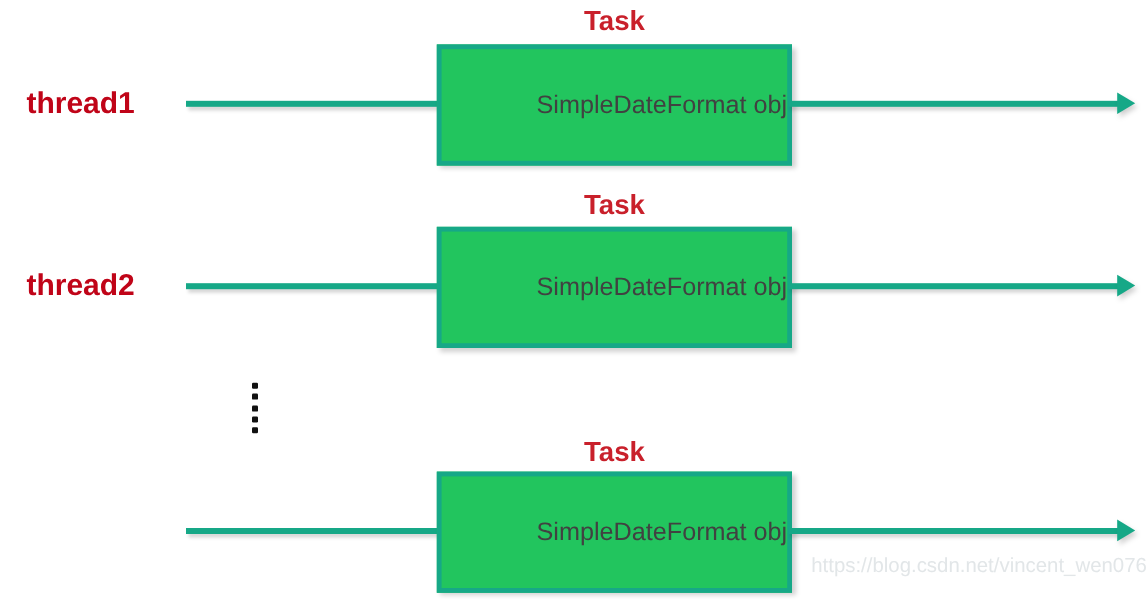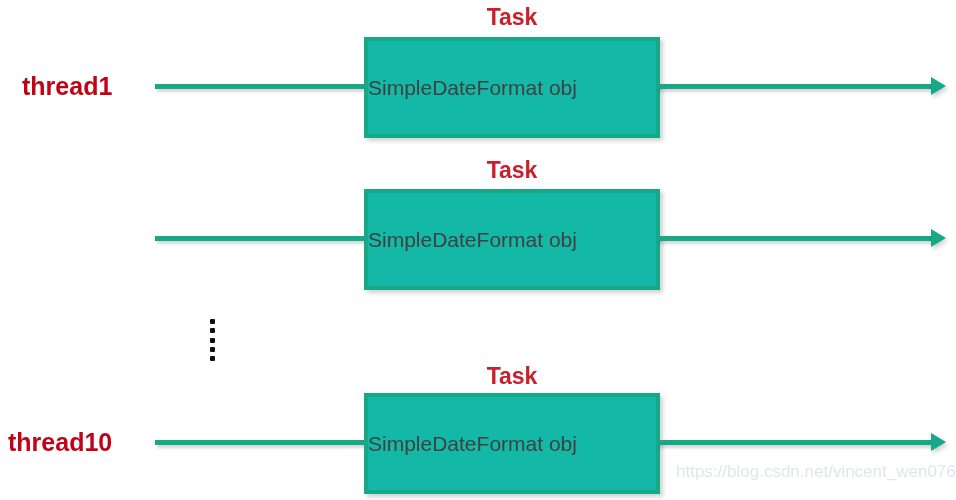--- a/index.html
+++ b/index.html
@@ -41,25 +41,25 @@
     white-space: nowrap;
     text-align: center;
     width: 296px;
   }
 
   
   .task-box {
     position: absolute;
     box-sizing: border-box;
     border: 4px solid #16A887;
-    background: #14b8a6;
+    background: #22c55e;
     box-shadow: 3px 3px 4px rgba(0,0,0,0.18);
     display: flex;
     align-items: center;
-    justify-content: flex-start;
+    justify-content: flex-end;
   }
   .task-box-text {
     color: #414141;
     font-size: 21px;
     line-height: 1;
     white-space: nowrap;
   }
 
   
   .flow-line {
@@ -119,20 +119,21 @@
   <div class="task-box" style="left:364px; top:37px; width:296px; height:101px;">
     <span class="task-box-text">SimpleDateFormat obj</span>
   </div>
 
   <div class="flow-line" style="left:657px; top:84px; width:277px;"></div>
 
   <div class="arrow-head" style="left:931px; top:77px;"></div>
 
   <div class="task-label" style="left:364px; top:159px;">Task</div>
 
+  <div class="thread-label" style="left:22px; top:226px; width:110px;">thread2</div>
 
   <div class="flow-line" style="left:155px; top:236px; width:212px;"></div>
 
   <div class="task-box" style="left:364px; top:189px; width:296px; height:101px;">
     <span class="task-box-text">SimpleDateFormat obj</span>
   </div>
 
   <div class="flow-line" style="left:657px; top:236px; width:277px;"></div>
 
   <div class="arrow-head" style="left:931px; top:229px;"></div>
@@ -140,21 +141,20 @@
   <div class="ellipsis-dots" style="left:209px; top:319px; width:6px; height:42px;">
     <span class="dot"></span>
     <span class="dot"></span>
     <span class="dot"></span>
     <span class="dot"></span>
     <span class="dot"></span>
   </div>
 
   <div class="task-label" style="left:364px; top:365px;">Task</div>
 
-  <div class="thread-label" style="left:8px; top:430px; width:140px;">thread10</div>
 
   <div class="flow-line" style="left:155px; top:440px; width:212px;"></div>
 
   <div class="task-box" style="left:364px; top:393px; width:296px; height:101px;">
     <span class="task-box-text">SimpleDateFormat obj</span>
   </div>
 
   <div class="flow-line" style="left:657px; top:440px; width:277px;"></div>
 
   <div class="arrow-head" style="left:931px; top:433px;"></div>

